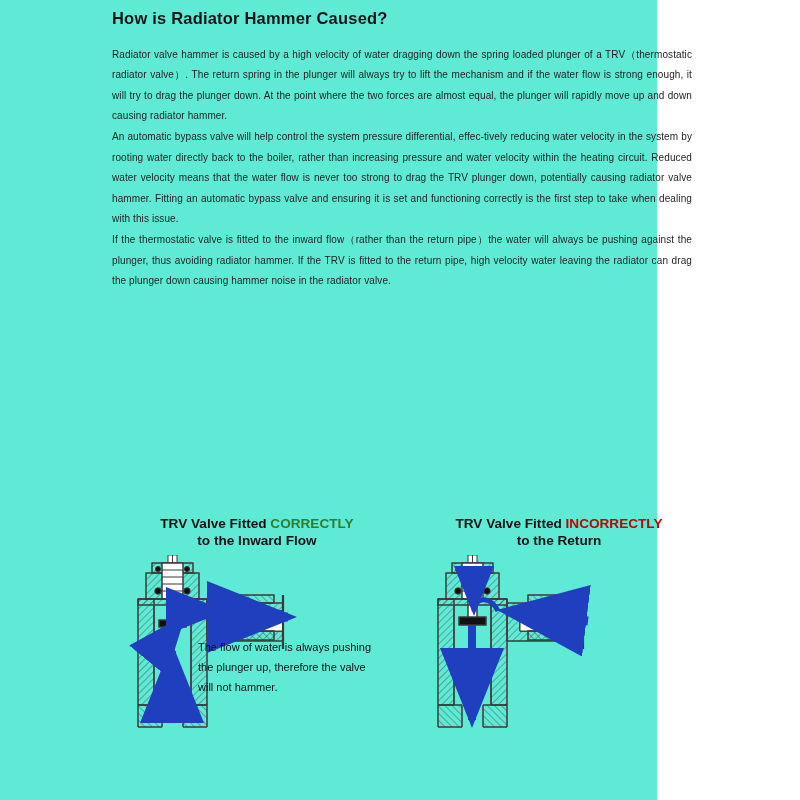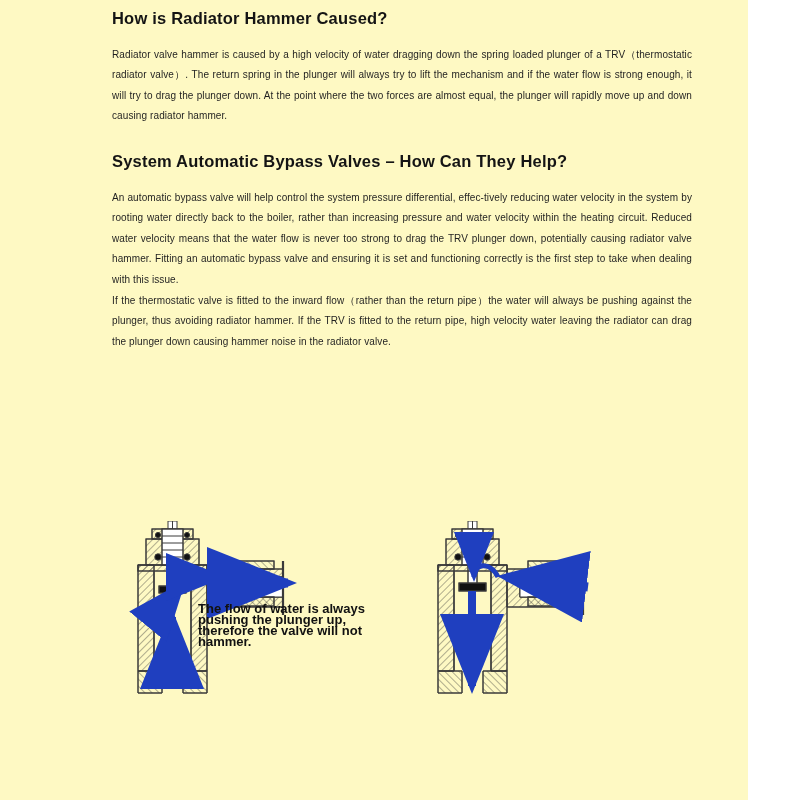--- a/index.html
+++ b/index.html
@@ -11,23 +11,23 @@
     width: 800px;
     height: 800px;
     overflow: hidden;
     font-family: "Liberation Sans", sans-serif;
     color: #1a1a1a;
     position: relative;
   }
   .page {
     position: absolute;
     left: 0; top: 0;
-    width: 748px;
+    width: 657px;
     height: 800px;
-    background: #fef9c3;
+    background: #5eead4;
   }
   .article {
     position: absolute;
     left: 112px;
     top: 8px;
     width: 580px;
   }
   h2.sec-heading {
     font-size: 16.5px;
     font-weight: bold;
@@ -88,49 +88,52 @@
     width: 330px;
     height: 240px;
     margin-top: 6px;
   }
   .dg-svg {
     position: absolute;
     left: 0; top: 0;
   }
   .dg-note {
     position: absolute;
-    font-size: 13px;
-    font-weight: bold;
-    line-height: 11px;
+    font-size: 11px;
+    font-weight: normal;
+    line-height: 20px;
     color: #111;
     width: 175px;
   }
   .diagram.left  .dg-note { left: 70px;  top: 82px; }
   .diagram.right .dg-note { left: 70px;  top: 82px; }
 </style>
 </head>
 <body>
 
 <div class="page">
 
   <div class="article">
 
     <h2 class="sec-heading">How is Radiator Hammer Caused?</h2>
     <p class="body-para">Radiator valve hammer is caused by a high velocity of water dragging down the spring loaded plunger of a TRV（thermostatic radiator valve）. The return spring in the plunger will always try to lift the mechanism and if the water flow is strong enough, it will try to drag the plunger down. At the point where the two forces are almost equal, the plunger will rapidly move up and down causing radiator hammer.</p>
 
-    <h2 class="sec-heading gap">System Automatic Bypass Valves – How Can They Help?</h2>
     <p class="body-para">An automatic bypass valve will help control the system pressure differential, effec-tively reducing water velocity in the system by rooting water directly back to the boiler, rather than increasing pressure and water velocity within the heating circuit. Reduced water velocity means that the water flow is never too strong to drag the TRV plunger down, potentially causing radiator valve hammer. Fitting an automatic bypass valve and ensuring it is set and functioning correctly is the first step to take when dealing with this issue.</p>
 
     <p class="body-para last-left">If the thermostatic valve is fitted to the inward flow（rather than the return pipe）the water will always be pushing against the plunger, thus avoiding radiator hammer. If the TRV is fitted to the return pipe, high velocity water leaving the radiator can drag the plunger down causing hammer noise in the radiator valve.</p>
 
   </div>
 
   <div class="diagrams">
 
     <div class="diagram left">
+      <p class="dg-caption">
+        <span>TRV Valve Fitted </span><span class="ok">CORRECTLY</span><br>
+        <span>to the Inward Flow</span>
+      </p>
 
       <div class="dg-stage">
         <svg class="dg-svg" width="330" height="240" viewBox="0 0 330 240">
           <defs>
             <pattern id="hatchL" width="5" height="5" patternUnits="userSpaceOnUse" patternTransform="rotate(45)">
               <line x1="0" y1="0" x2="0" y2="5" stroke="#3a3a3a" stroke-width="0.8"></line>
             </pattern>
             <pattern id="hatchL2" width="5" height="5" patternUnits="userSpaceOnUse" patternTransform="rotate(-45)">
               <line x1="0" y1="0" x2="0" y2="5" stroke="#3a3a3a" stroke-width="0.8"></line>
             </pattern>
@@ -199,20 +202,24 @@
             <line x1="64" y1="56" x2="92" y2="56" stroke-width="6" marker-end="url(#arrBlueR)"></line>
             <line x1="98" y1="62" x2="160" y2="62" stroke-width="9" marker-end="url(#arrBlueR)"></line>
           </g>
         </svg>
 
         <div class="dg-note">The flow of water is always pushing the plunger up, therefore the valve will not hammer.</div>
       </div>
     </div>
 
     <div class="diagram right">
+      <p class="dg-caption">
+        <span>TRV Valve Fitted </span><span class="bad">INCORRECTLY</span><br>
+        <span>to the Return</span>
+      </p>
 
       <div class="dg-stage">
         <svg class="dg-svg" width="330" height="240" viewBox="0 0 330 240">
           <defs>
             <pattern id="hatchR" width="5" height="5" patternUnits="userSpaceOnUse" patternTransform="rotate(45)">
               <line x1="0" y1="0" x2="0" y2="5" stroke="#3a3a3a" stroke-width="0.8"></line>
             </pattern>
             <pattern id="hatchR2" width="5" height="5" patternUnits="userSpaceOnUse" patternTransform="rotate(-45)">
               <line x1="0" y1="0" x2="0" y2="5" stroke="#3a3a3a" stroke-width="0.8"></line>
             </pattern>

